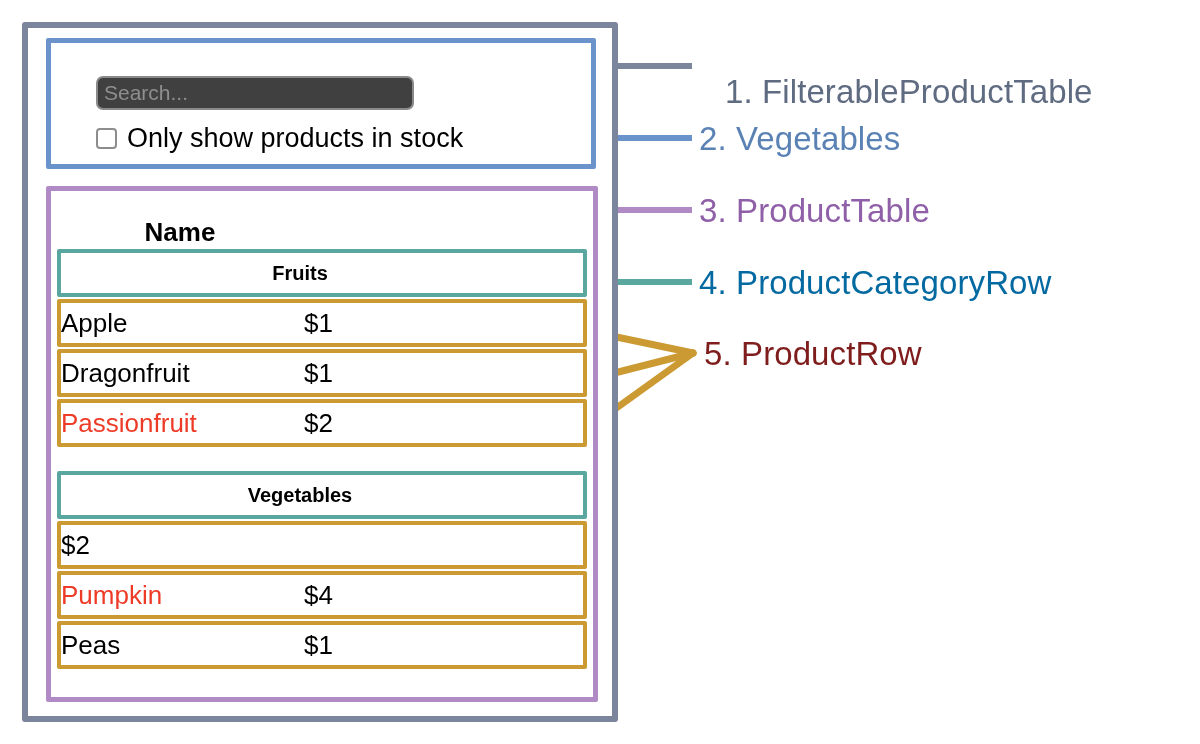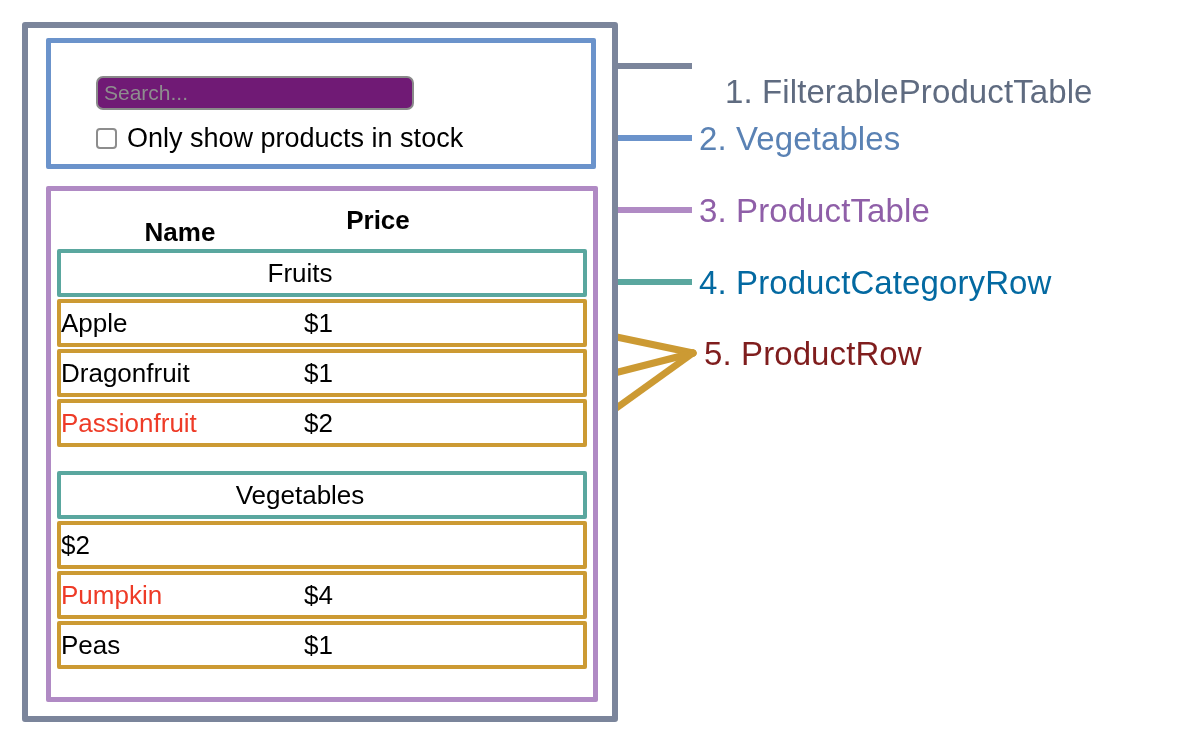--- a/index.html
+++ b/index.html
@@ -62,21 +62,21 @@
   }
   .search-input {
     position: absolute;
     left: 45px;
     top: 33px;
     width: 318px;
     height: 34px;
     box-sizing: border-box;
     border: 2px solid #8a8a8a;
     border-radius: 7px;
-    background: #701a75;
+    background: #404040;
     font-family: "Liberation Sans", sans-serif;
     font-size: 21px;
     color: #8e8e8e;
     padding: 0 6px;
     line-height: 30px;
     white-space: nowrap;
     overflow: hidden;
   }
   .checkbox-row {
     position: absolute;
@@ -154,22 +154,22 @@
     height: 48px;
     border: 4px solid #5aa79f;
     border-radius: 2px;
     display: flex;
     align-items: center;
     justify-content: center;
     background: #ffffff;
     margin-bottom: 2px;
   }
   .cat-row-label {
-    font-size: 26px;
-    font-weight: normal;
+    font-size: 20px;
+    font-weight: bold;
     color: #000;
     
     transform: translateX(-22px);
   }
 
   .prod-row {
     box-sizing: border-box;
     width: 530px;
     height: 48px;
     border: 4px solid #cc9a33;
@@ -234,21 +234,20 @@
     <div class="search-input">Search...</div>
     <div class="checkbox-row">
       <span class="checkbox-box"></span>
       <span class="checkbox-label">Only show products in stock</span>
     </div>
   </div>
 
   <div class="frame-table">
     <div class="table-head">
       <span class="col-name">Name</span>
-      <span class="col-price">Price</span>
     </div>
 
     <div class="rows">
 
       <div class="cat-row">
         <span class="cat-row-label">Fruits</span>
       </div>
       <div class="prod-row">
         <span class="prod-name">Apple</span>
         <span class="prod-price">$1</span>

